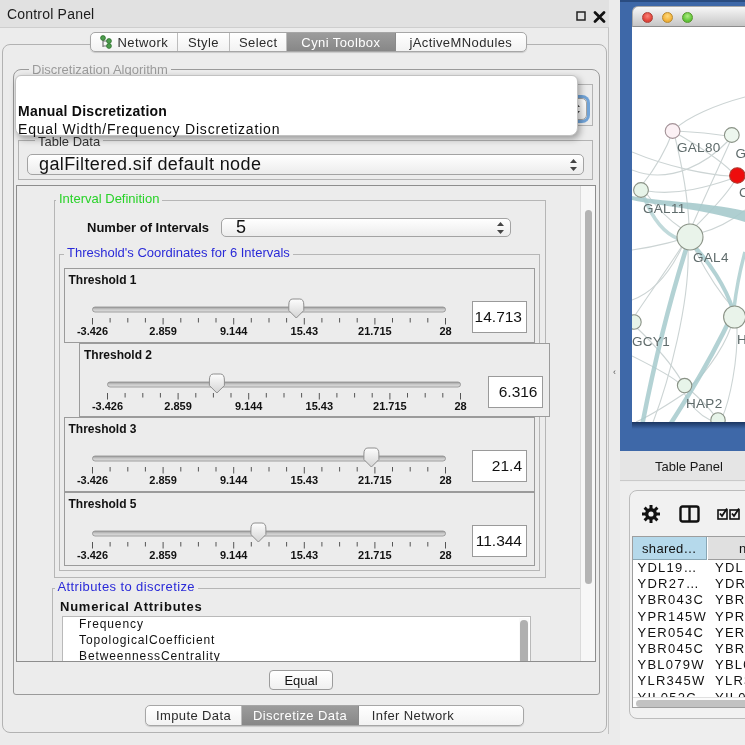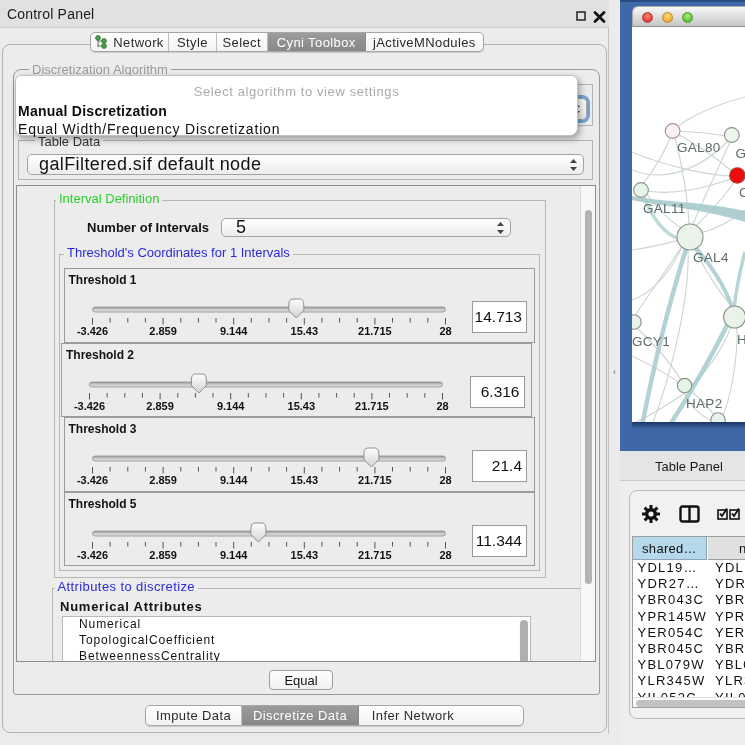--- a/index.html
+++ b/index.html
@@ -36,21 +36,21 @@
   <svg class="abs" style="left:576px;top:11px" width="10" height="10">
       <rect x="1" y="1" width="8" height="8" fill="none" stroke="#222" stroke-width="1.5"></rect>
     </svg>
   <svg class="abs" style="left:593px;top:10px" width="13" height="13">
     <path d="M2,2.5 L11,11.5 M11,2.5 L2,11.5" stroke="#111" stroke-width="2.7" stroke-linecap="round"></path>
   </svg>
 </div>
 
 <div class="abs" style="left:2px;top:44px;width:605px;height:689px;border:1px solid #b2b2b2;border-radius:8px;background:#ececec;"></div>
 
-<div class="seg abs" style="left:90px;top:32px;width:394px;height:20px;">
+<div class="seg abs" style="left:90px;top:32px;width:437px;height:20px;">
   <div style="width:87px;"><svg width="13" height="15" style="margin-right:5px">
         <line x1="3" y1="3" x2="3" y2="12" stroke="#777" stroke-width="1.2"></line>
         <line x1="3" y1="6" x2="9" y2="6" stroke="#777" stroke-width="1.2"></line>
         <line x1="3" y1="11" x2="9" y2="11" stroke="#777" stroke-width="1.2"></line>
         <circle cx="3" cy="3" r="2.4" fill="#4d9e4d" stroke="#2d6e2d" stroke-width=".8"></circle>
         <circle cx="9" cy="6" r="2.4" fill="#4d9e4d" stroke="#2d6e2d" stroke-width=".8"></circle>
         <circle cx="9" cy="11" r="2.4" fill="#4d9e4d" stroke="#2d6e2d" stroke-width=".8"></circle>
       </svg>Network</div>
   <div style="width:53px;">Style</div>
   <div style="width:57px;">Select</div>
@@ -70,38 +70,37 @@
 
 <div class="grp" style="left:18px;top:140px;width:575px;height:40px;"></div>
 <div class="gtitle" style="left:35px;top:134px;color:#333;">Table Data</div>
 <div class="combo" style="left:27px;top:154px;width:557px;height:21px;">galFiltered.sif default node
   <svg width="9" height="12" viewBox="0 0 9 12">
       <path d="M4.5,0 L8,4 L1,4 Z M4.5,12 L8,8 L1,8 Z" fill="#444"></path>
     </svg>
 </div>
 
 <div class="abs" style="left:15px;top:75px;width:563px;height:61px;background:#ffffff;border:1px solid #c2c2c2;border-radius:6px 6px 8px 8px;box-shadow:2px 3px 7px rgba(0,0,0,.35);z-index:30;">
-  <div style="position:absolute;left:0;right:0;top:8px;text-align:center;font-size:13px;letter-spacing:.6px;color:#ababab;">Select algorithm to view settings</div>
   <div style="position:absolute;left:2px;top:26.5px;font-size:14px;font-weight:bold;letter-spacing:.25px;color:#0d0d0d;">Manual Discretization</div>
   <div style="position:absolute;left:2px;top:45px;font-size:14px;letter-spacing:.8px;color:#0d0d0d;">Equal Width/Frequency Discretization</div>
 </div>
 
 <div class="abs" id="scrollpane" style="left:16px;top:185px;width:580px;height:477px;border:1px solid #8d8d8d;background:#ececec;overflow:hidden;">
 
   <div class="grp" style="left:36.5px;top:14px;width:492px;height:378px;border-color:#b6b6b6;"></div>
   <div class="gtitle" style="left:39px;top:5px;color:#28d228;">Interval Definition</div>
   <div class="abs" style="left:70px;top:34px;font-size:13px;font-weight:bold;color:#111;">Number of Intervals</div>
   <div class="combo" style="left:204px;top:32px;width:290px;height:19px;padding-left:14px;">5
     <svg width="9" height="12" viewBox="0 0 9 12">
         <path d="M4.5,0 L8,4 L1,4 Z M4.5,12 L8,8 L1,8 Z" fill="#444"></path>
       </svg>
   </div>
 
   <div class="grp" style="left:42px;top:68px;width:481px;height:317px;border-color:#b6b6b6;"></div>
-  <div class="gtitle" style="left:47px;top:59px;color:#2a2ad8;">Threshold's Coordinates for 1 Intervals</div>
+  <div class="gtitle" style="left:47px;top:59px;color:#2a2ad8;">Threshold's Coordinates for 6 Intervals</div>
   <div class="blk" style="left:46.5px;top:82px;width:471px;height:75px;">
       <div style="position:absolute;left:4px;top:4px;font-size:12px;font-weight:bold;color:#111;">Threshold 1</div>
       <svg width="471" height="75" viewBox="0 0 471 75" style="position:absolute;left:0;top:0">
         <defs>
           <linearGradient id="thumbg0" x1="0" y1="0" x2="0" y2="1">
             <stop offset="0" stop-color="#fdfdfd"></stop>
             <stop offset="1" stop-color="#d4d4d4"></stop>
           </linearGradient>
           <linearGradient id="trackg0" x1="0" y1="0" x2="0" y2="1">
             <stop offset="0" stop-color="#9c9c9c"></stop>
@@ -134,21 +133,21 @@
         <text x="27.5" y="66" font-size="11" font-weight="bold" fill="#111" text-anchor="middle" font-family="Liberation Sans, sans-serif">-3.426</text>
         <text x="98.1" y="66" font-size="11" font-weight="bold" fill="#111" text-anchor="middle" font-family="Liberation Sans, sans-serif">2.859</text>
         <text x="168.7" y="66" font-size="11" font-weight="bold" fill="#111" text-anchor="middle" font-family="Liberation Sans, sans-serif">9.144</text>
         <text x="239.3" y="66" font-size="11" font-weight="bold" fill="#111" text-anchor="middle" font-family="Liberation Sans, sans-serif">15.43</text>
         <text x="309.9" y="66" font-size="11" font-weight="bold" fill="#111" text-anchor="middle" font-family="Liberation Sans, sans-serif">21.715</text>
         <text x="380.5" y="66" font-size="11" font-weight="bold" fill="#111" text-anchor="middle" font-family="Liberation Sans, sans-serif">28</text>
         <path d="M223.8,36 Q223.8,30 227.8,30 L234.8,30 Q238.8,30 238.8,36 L238.8,41.5 L231.3,49 L223.8,41.5 Z" fill="url(#thumbg0)" stroke="#8e8e8e" stroke-width="1"></path>
       </svg>
       <div class="vbox" style="left:407.5px;top:31.5px;width:55px;height:32px;">14.713</div>
     </div>
-  <div class="blk" style="left:44px;top:157px;width:471px;height:74px;">
+  <div class="blk" style="left:62px;top:157px;width:471px;height:74px;">
       <div style="position:absolute;left:4px;top:4px;font-size:12px;font-weight:bold;color:#111;">Threshold 2</div>
       <svg width="471" height="74" viewBox="0 0 471 74" style="position:absolute;left:0;top:0">
         <defs>
           <linearGradient id="thumbg1" x1="0" y1="0" x2="0" y2="1">
             <stop offset="0" stop-color="#fdfdfd"></stop>
             <stop offset="1" stop-color="#d4d4d4"></stop>
           </linearGradient>
           <linearGradient id="trackg1" x1="0" y1="0" x2="0" y2="1">
             <stop offset="0" stop-color="#9c9c9c"></stop>
             <stop offset="0.5" stop-color="#c9c9c9"></stop>
@@ -277,21 +276,21 @@
         <text x="380.5" y="66" font-size="11" font-weight="bold" fill="#111" text-anchor="middle" font-family="Liberation Sans, sans-serif">28</text>
         <path d="M185.9,36 Q185.9,30 189.9,30 L196.9,30 Q200.9,30 200.9,36 L200.9,41.5 L193.4,49 L185.9,41.5 Z" fill="url(#thumbg3)" stroke="#8e8e8e" stroke-width="1"></path>
       </svg>
       <div class="vbox" style="left:407.5px;top:31.5px;width:55px;height:32px;">11.344</div>
     </div>
 
   <div class="grp" style="left:34.5px;top:402px;width:533px;height:256px;border-color:#b6b6b6;"></div>
   <div class="gtitle" style="left:37.5px;top:393px;color:#2a2ad8;letter-spacing:.4px;">Attributes to discretize</div>
   <div class="abs" style="left:43px;top:413px;font-size:13px;font-weight:bold;letter-spacing:.75px;color:#111;">Numerical Attributes</div>
   <div class="abs" style="left:45px;top:430px;width:469px;height:200px;background:#ffffff;border:1px solid #b9b9b9;">
-    <div style="position:absolute;left:16px;top:0px;font-size:12px;letter-spacing:.9px;color:#111;">Numerical</div>
+    <div style="position:absolute;left:16px;top:0px;font-size:12px;letter-spacing:.9px;color:#111;">Frequency</div>
     <div style="position:absolute;left:16px;top:16px;font-size:12px;letter-spacing:.9px;color:#111;">TopologicalCoefficient</div>
     <div style="position:absolute;left:16px;top:32px;font-size:12px;letter-spacing:.9px;color:#111;">BetweennessCentrality</div>
     <div style="position:absolute;right:1px;top:1px;width:10px;bottom:1px;background:#fafafa;">
       <div style="position:absolute;left:1px;top:2px;width:8px;height:180px;background:#b0b0b0;border-radius:4px;"></div>
     </div>
   </div>
 
   <div class="abs" style="right:0;top:0;width:15px;height:475px;background:#f7f7f7;border-left:1px solid #dadada;">
     <div style="position:absolute;left:4px;top:24px;width:7px;height:374px;background:#b4b4b4;border-radius:4px;"></div>
   </div>

